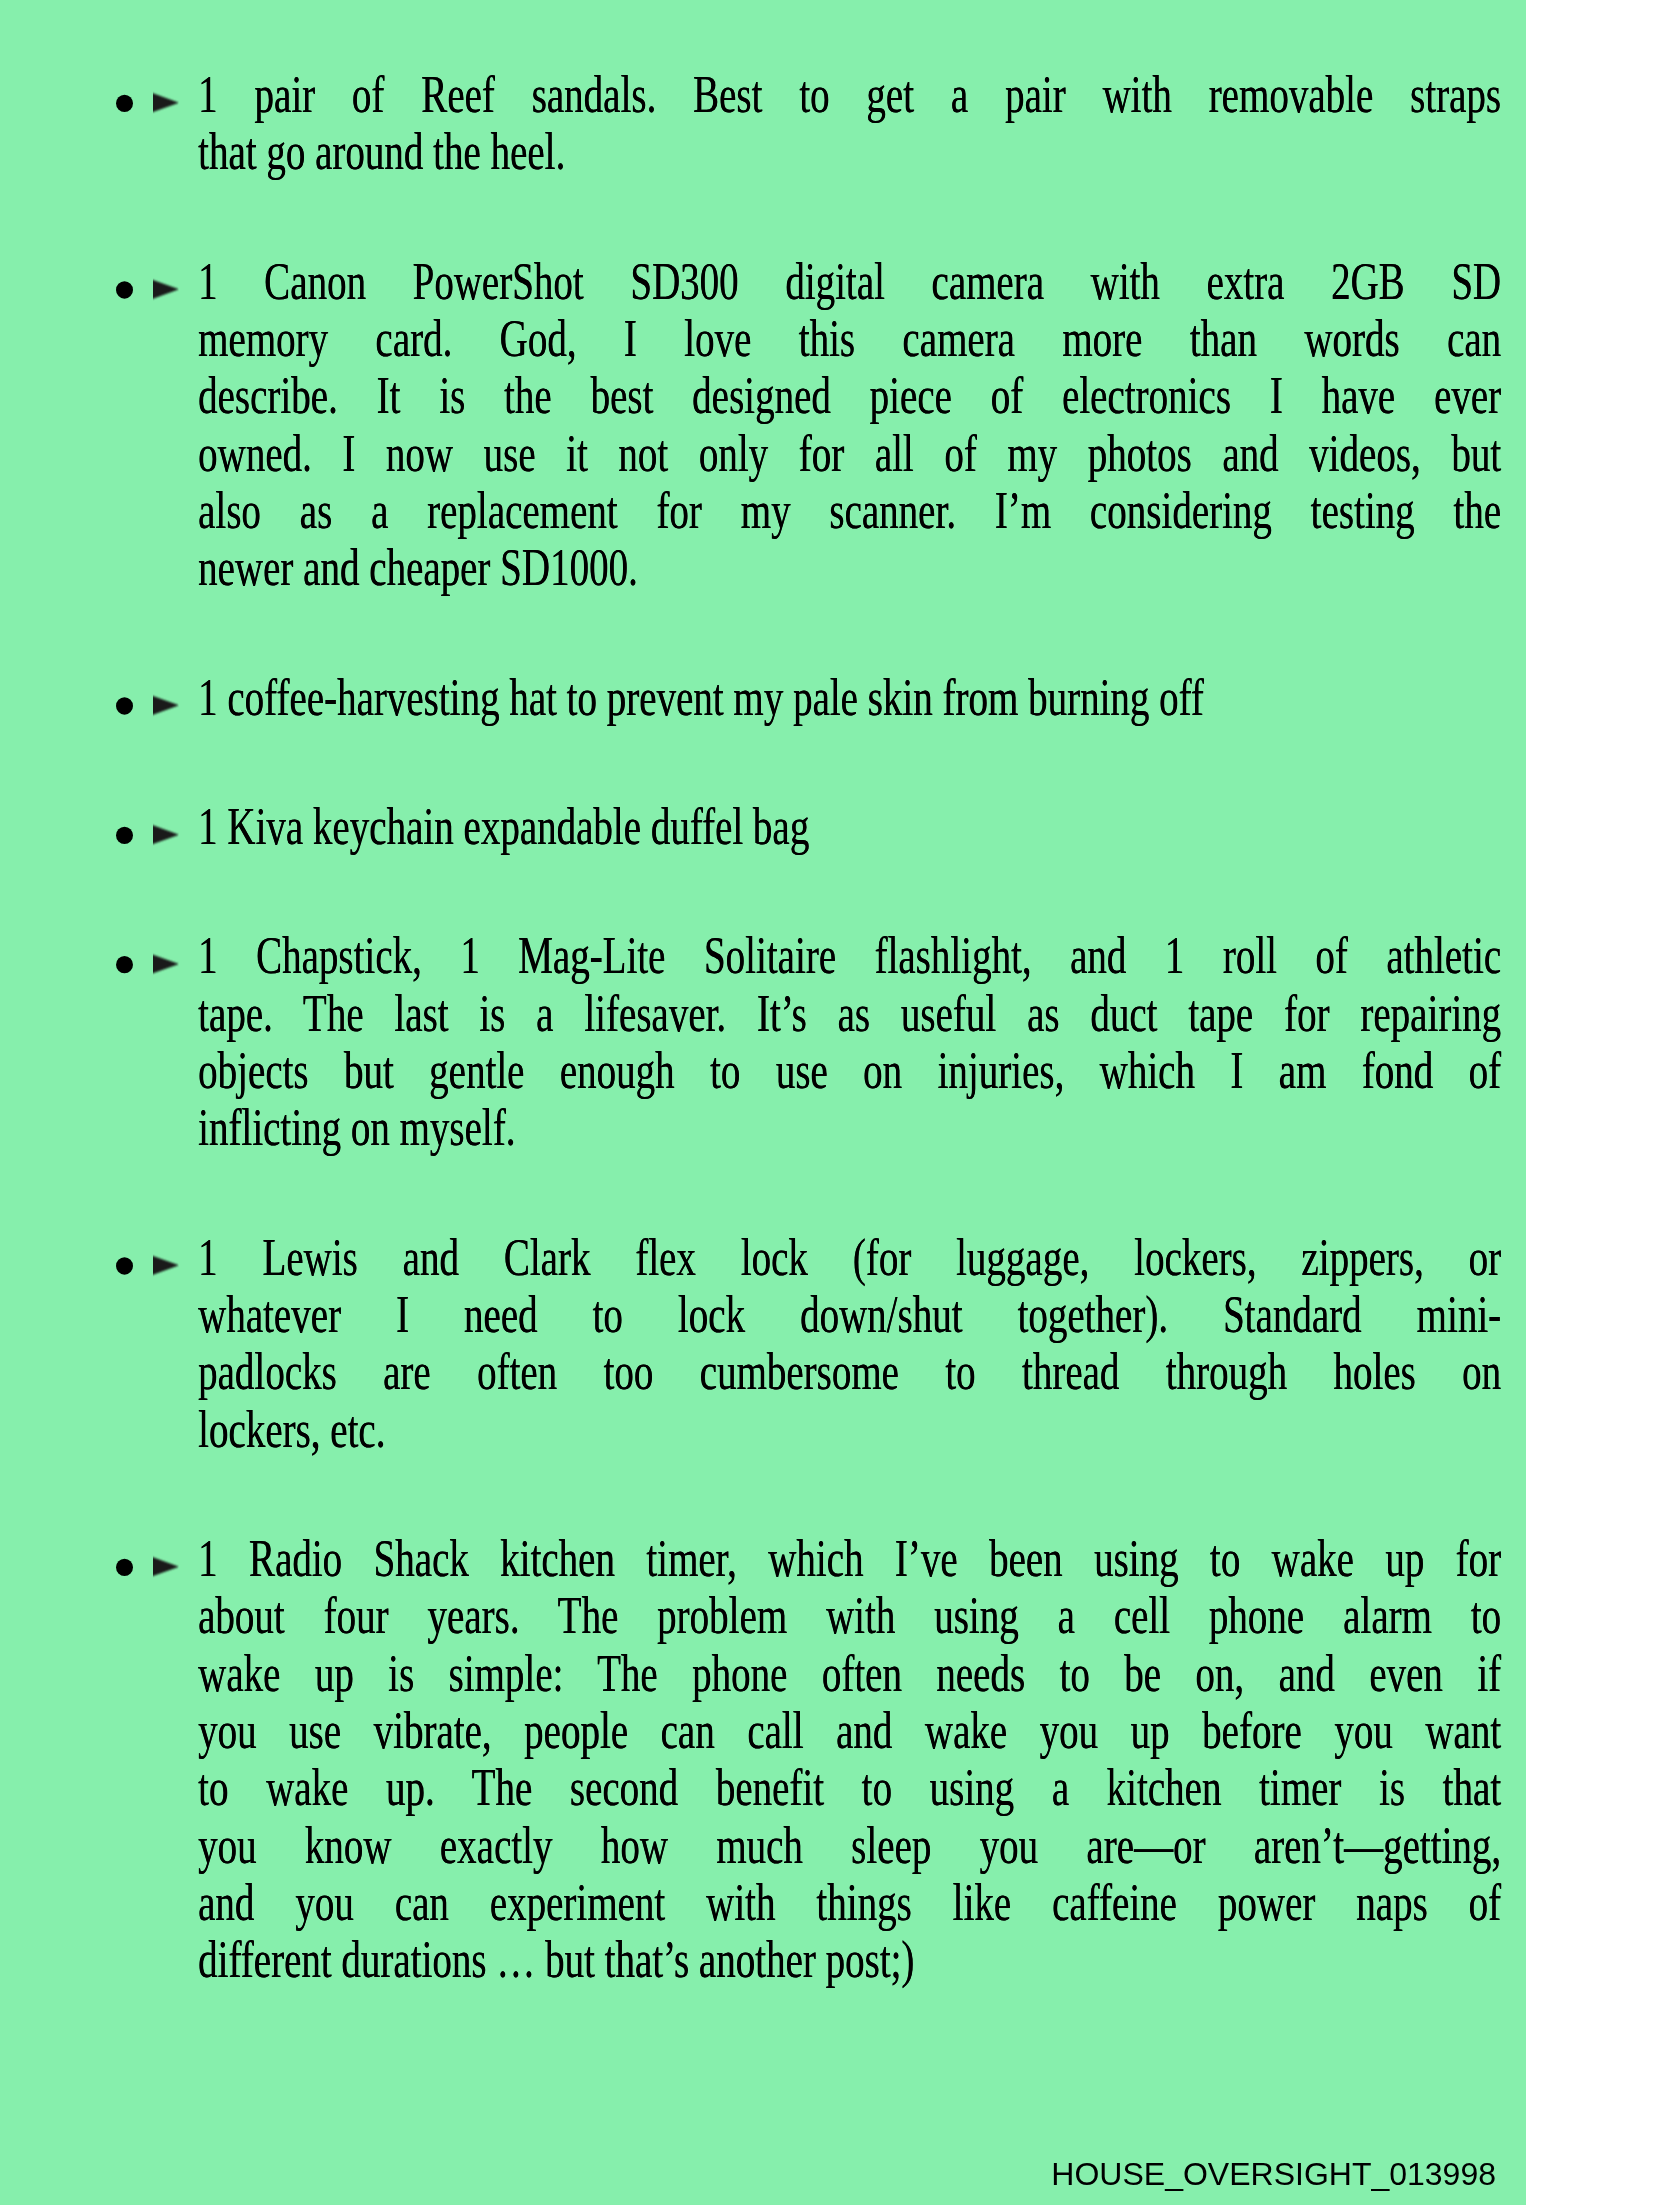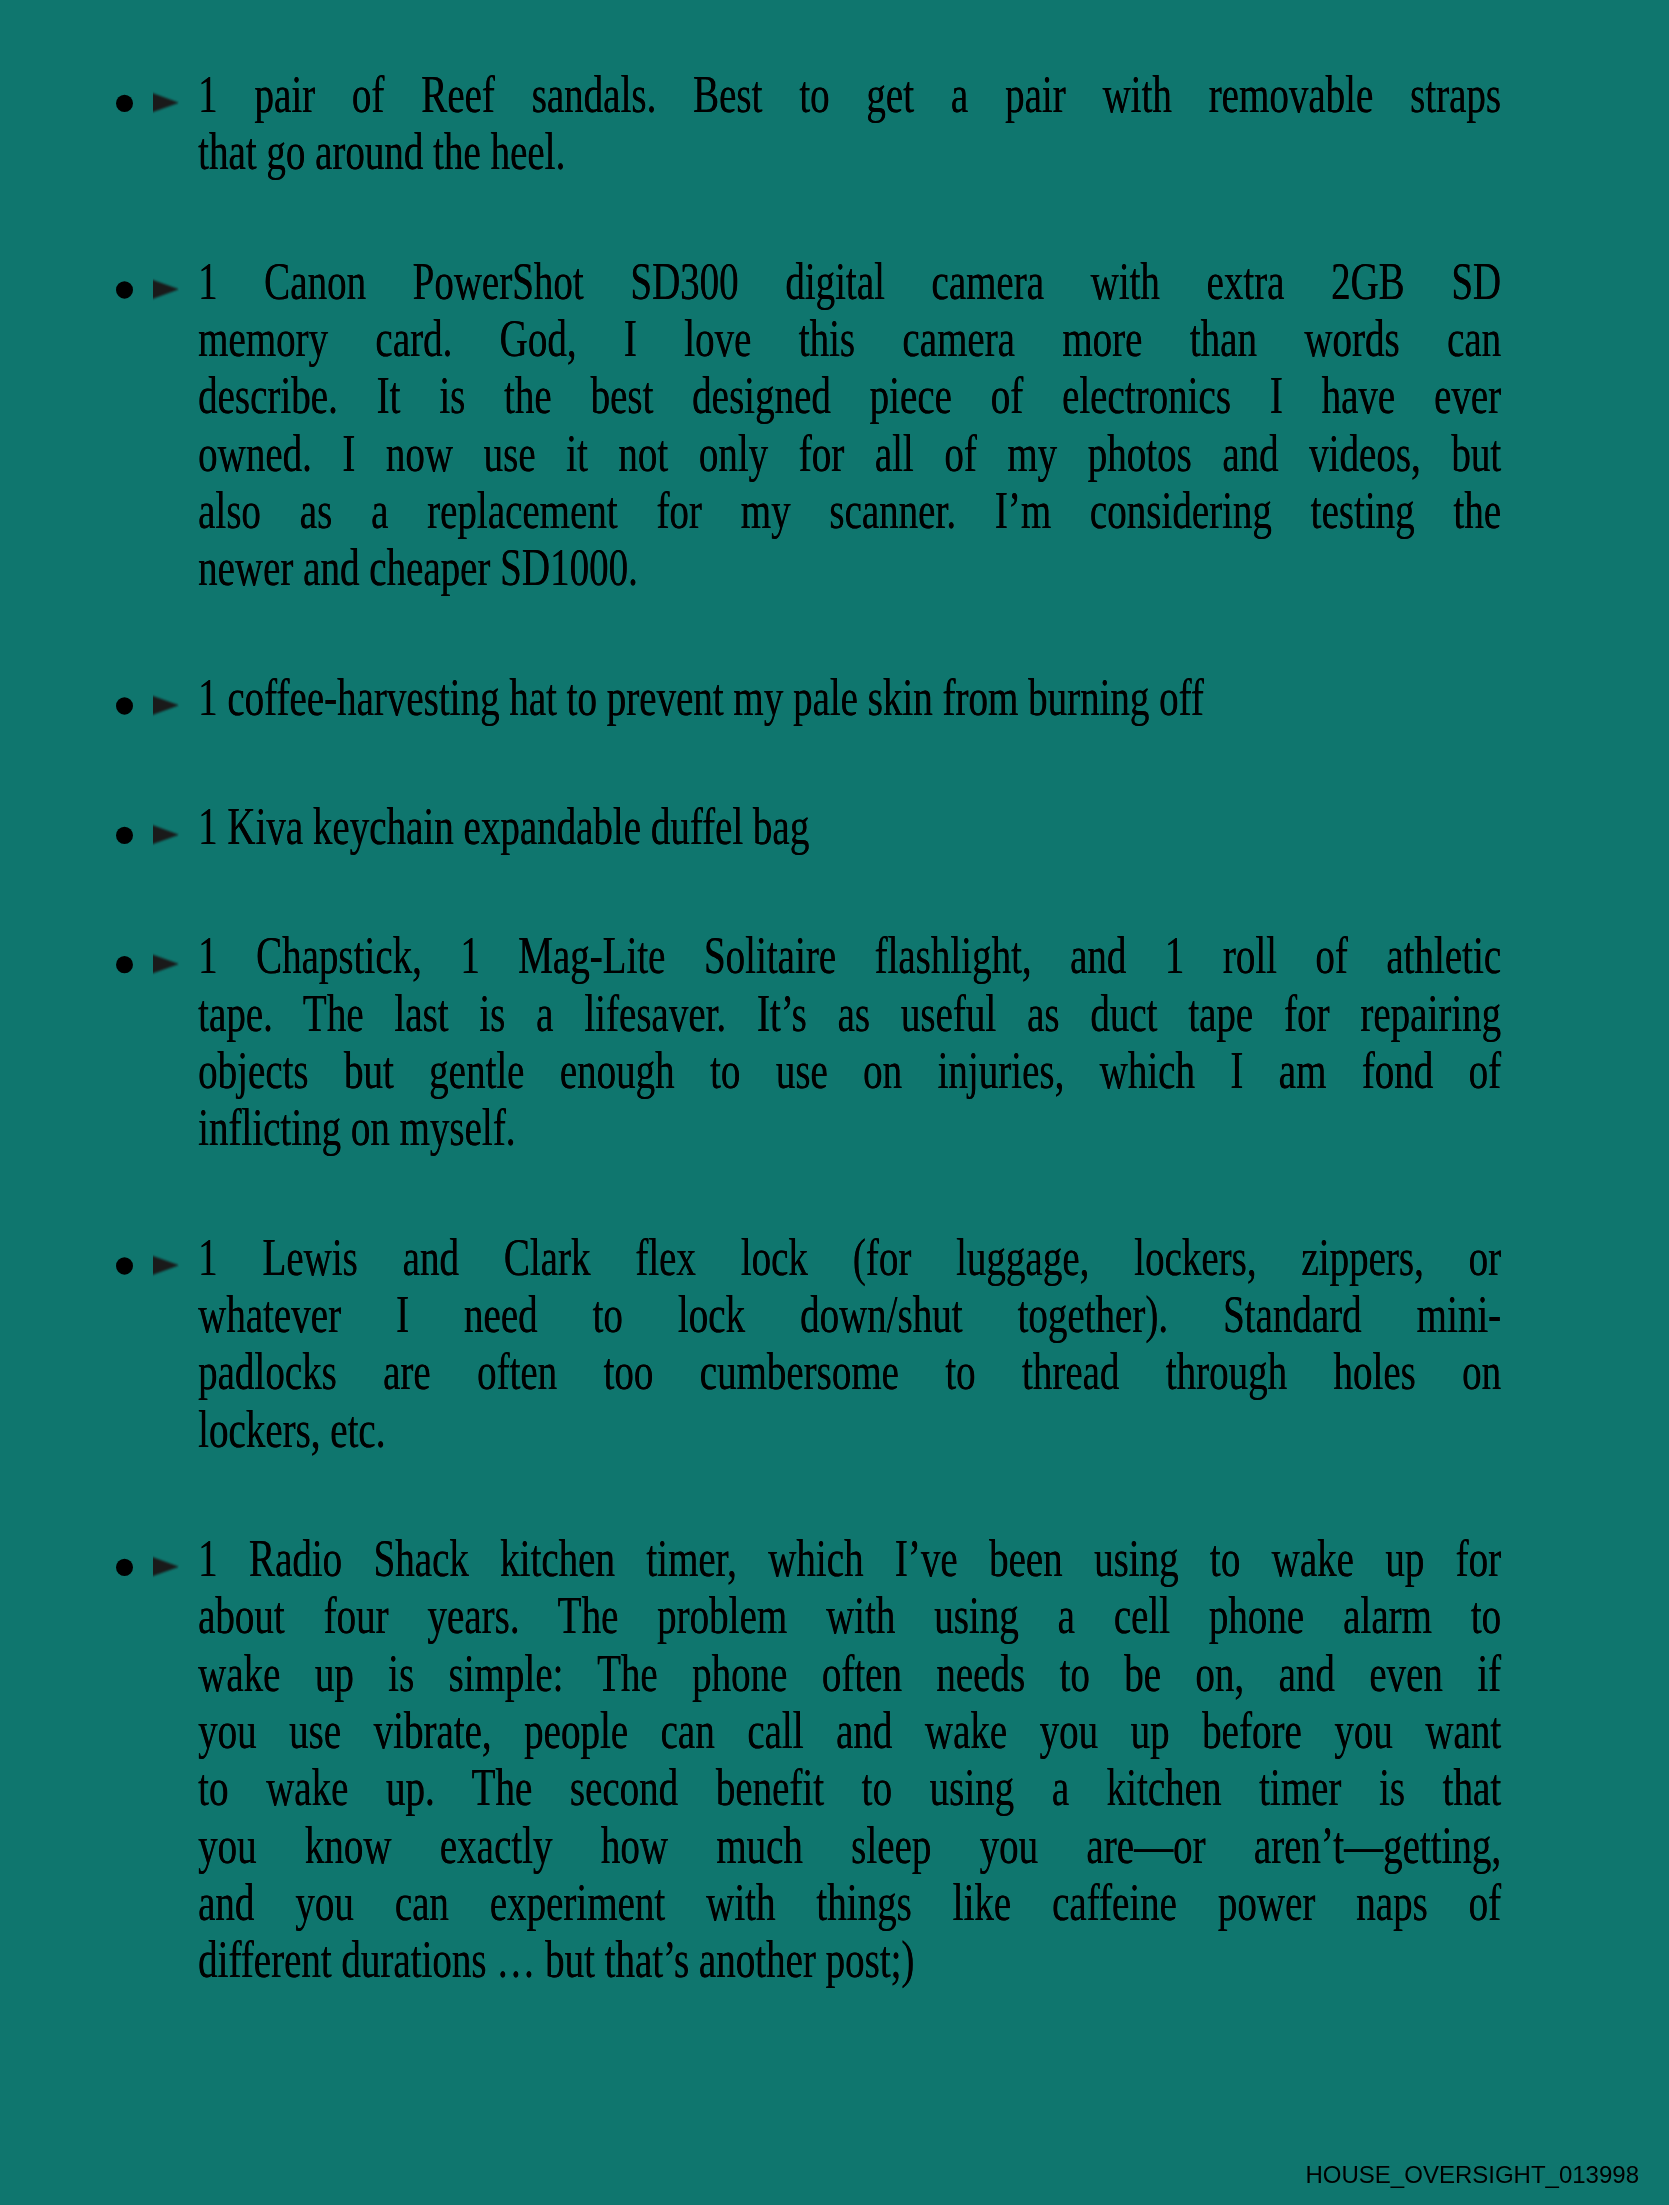--- a/index.html
+++ b/index.html
@@ -2,23 +2,23 @@
 <html style="font-size:10.5px"><head>
 <meta charset="utf-8">
 <style>
   html, body {
     margin: 0;
     padding: 0;
     background: #ffffff;
   }
   .page {
     position: relative;
-    width: 1669px;
+    width: 1526px;
     height: 2205px;
-    background: #0f766e;
+    background: #86efac;
     overflow: hidden;
   }
   
   .stretch {
     transform: scaleY(1.3333);
     transform-origin: 0 0;
     width: 1669px;
   }
   .list {
     padding-top: 49px;
@@ -67,21 +67,21 @@
     text-align-last: justify;
   }
   .line.last {
     text-align-last: left;
   }
   .footer {
     position: absolute;
     top: 2156px;
     right: 30px;
     font-family: "Liberation Sans", "DejaVu Sans", sans-serif;
-    font-size: 24px;
+    font-size: 32px;
     line-height: 37px;
     color: #000000;
   }
 </style>
 </head>
 <body>
 
 <div class="page">
   <div class="stretch">
     <div class="list" id="list">

